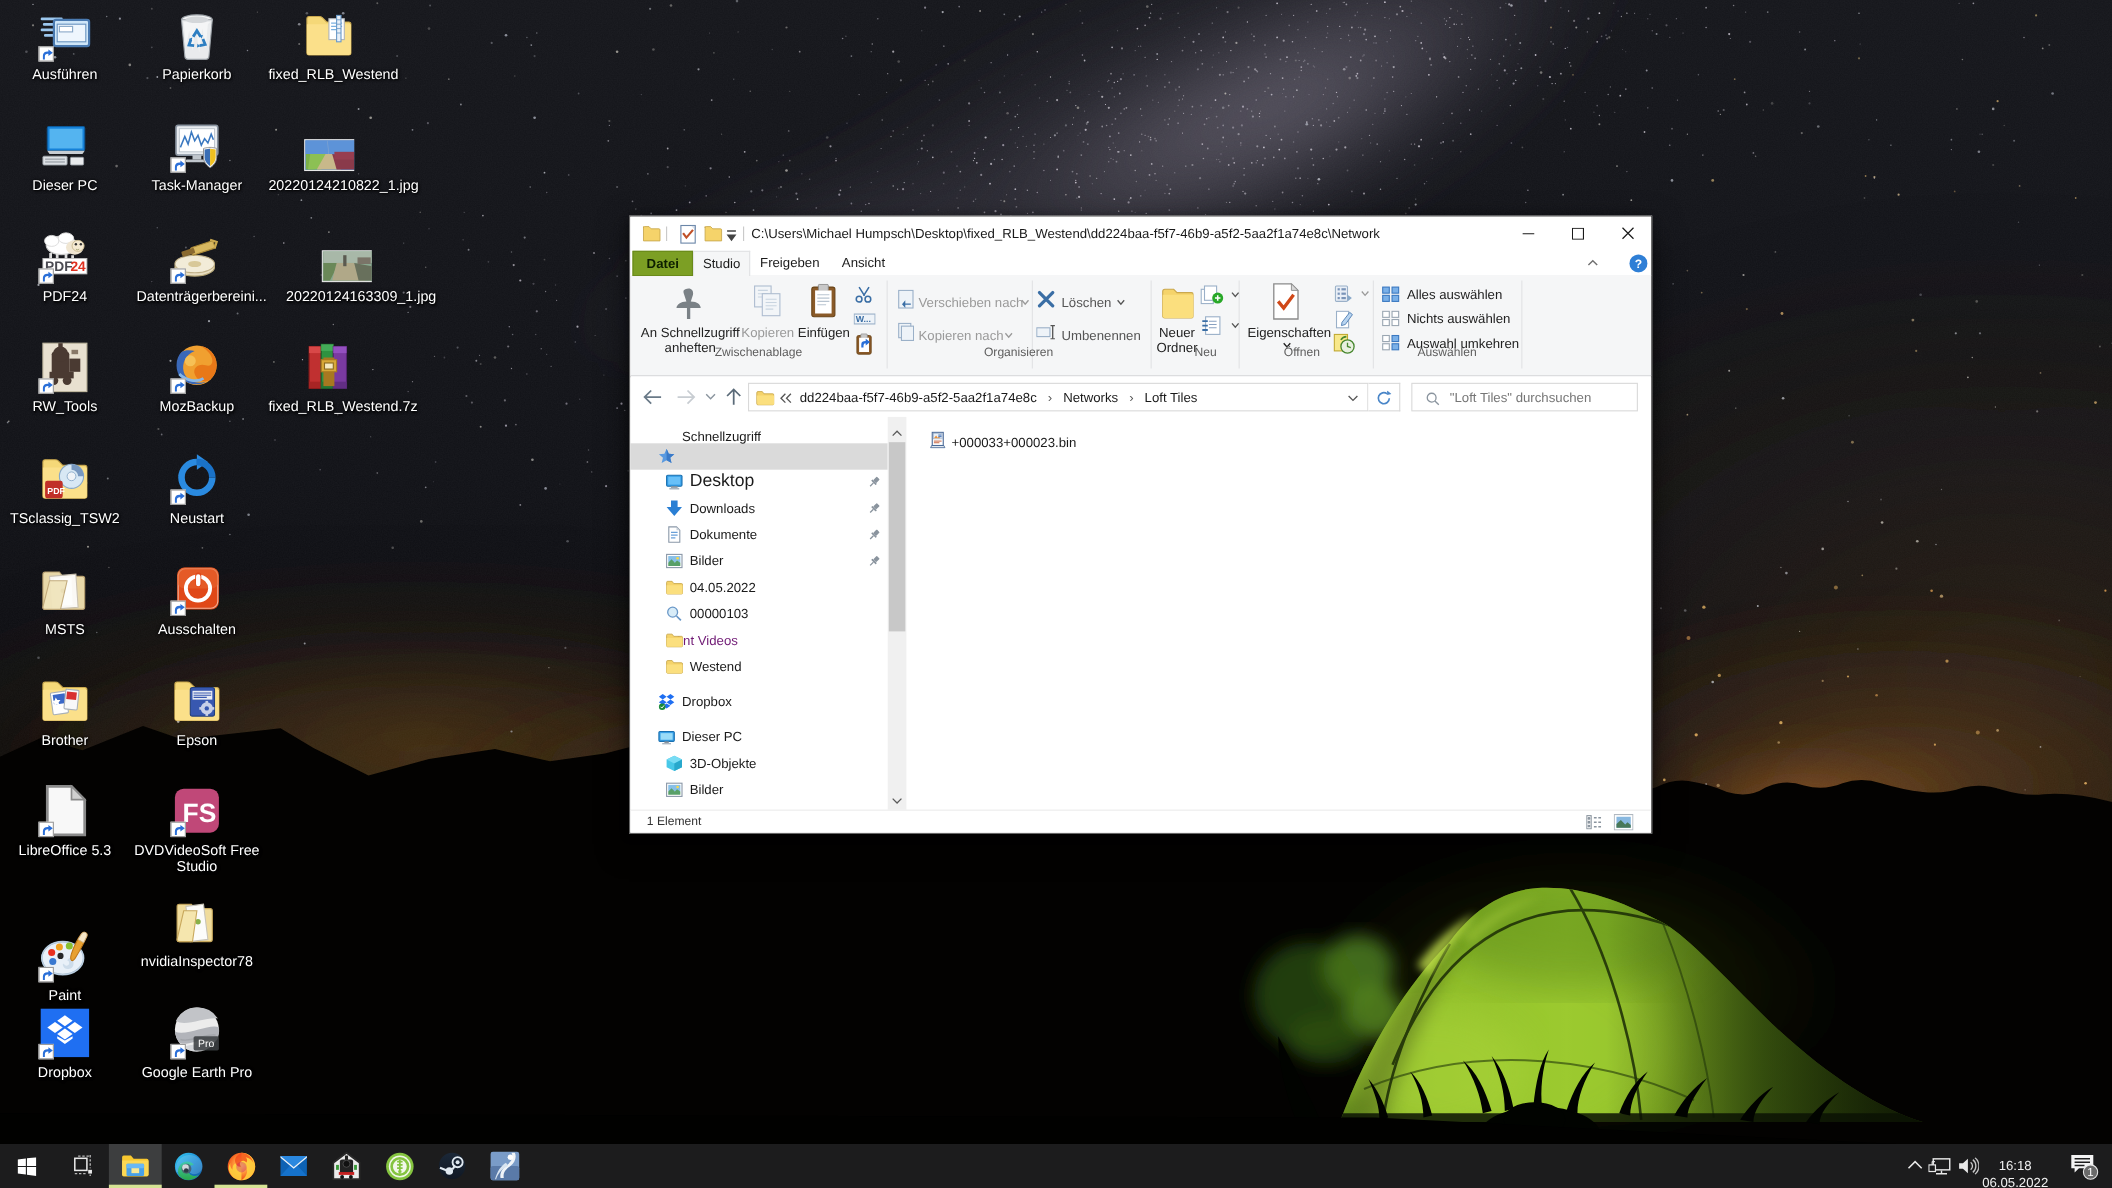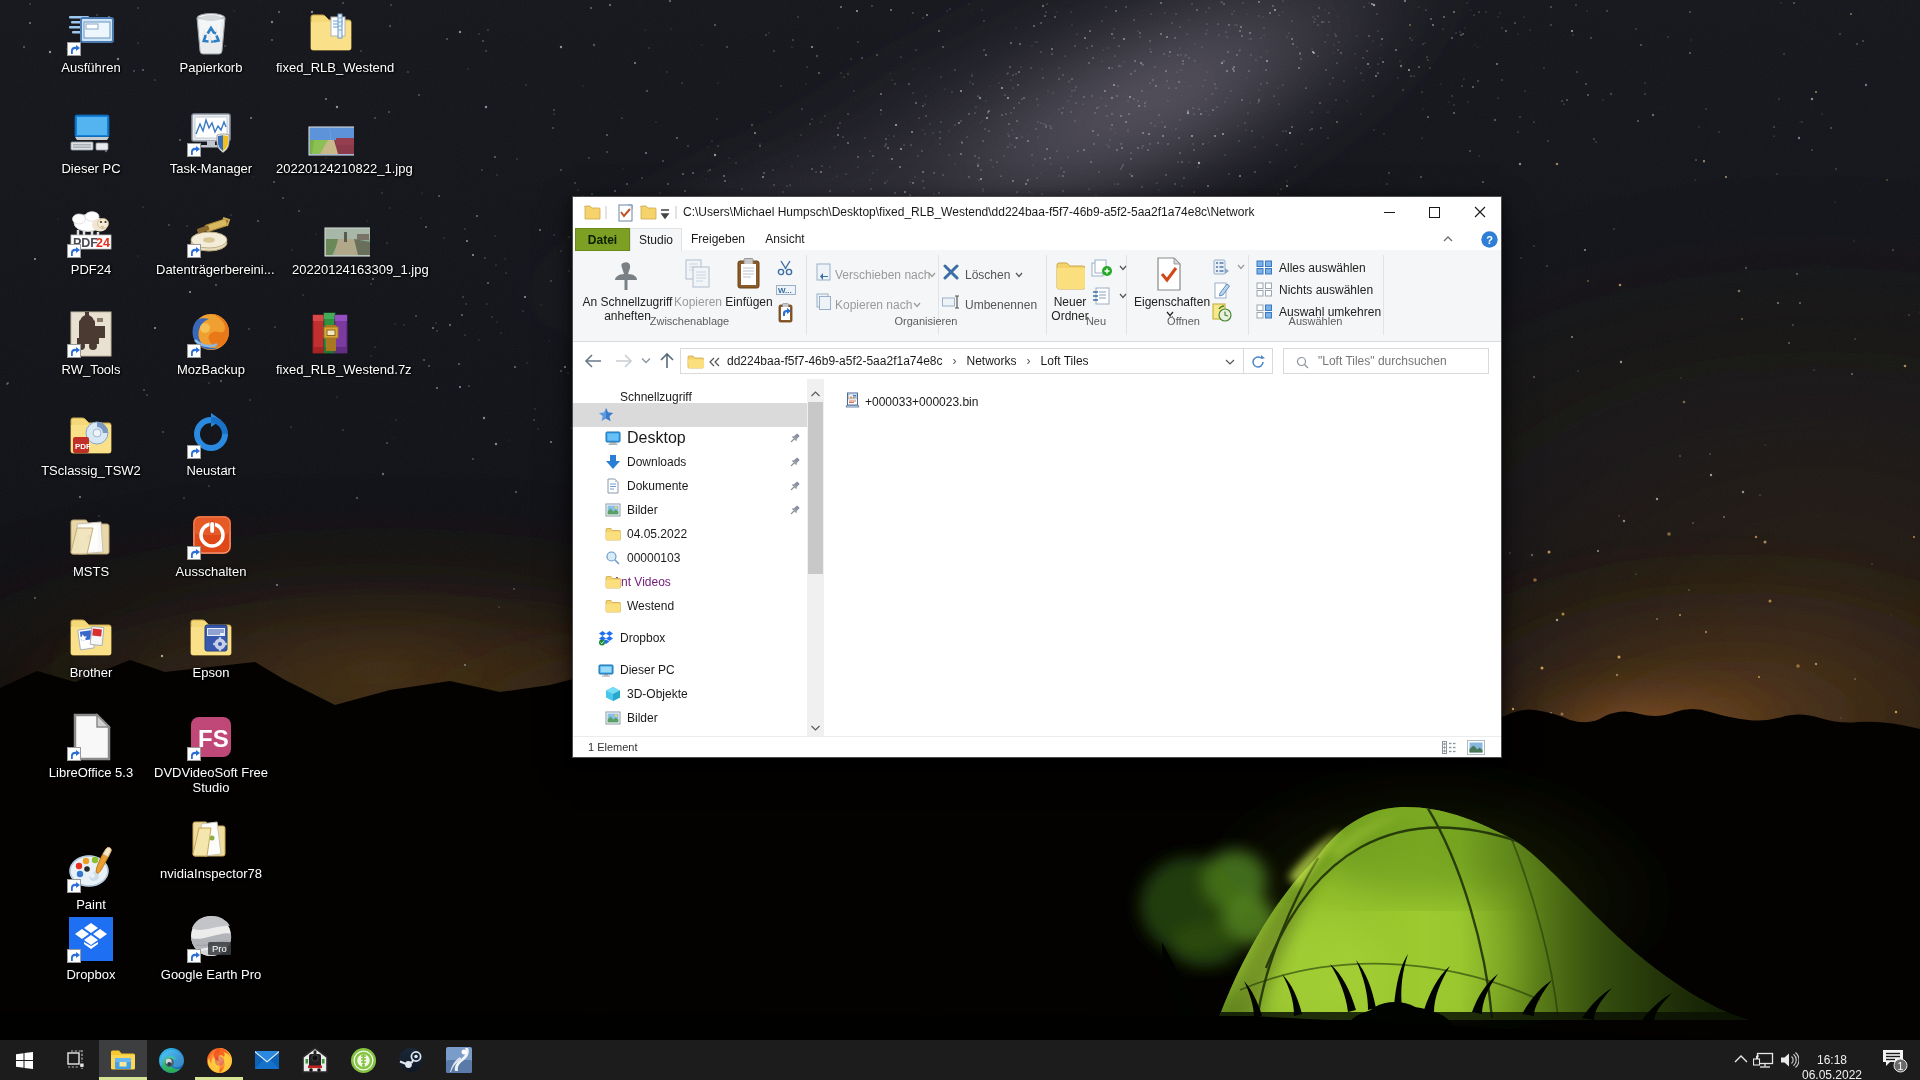--- a/index.html
+++ b/index.html
@@ -2,21 +2,21 @@
 <html><head>
 <meta charset="utf-8">
 <style>
 * { margin:0; padding:0; box-sizing:border-box; }
 html,body { width:1920px; height:1080px; overflow:hidden; background:#000; }
 body { font-family:"Liberation Sans", sans-serif; }
 #desk { position:absolute; inset:0; width:1920px; height:1080px; }
 #wall { position:absolute; left:0; top:0; }
 
 
-.dicon { position:absolute; width:110px; text-align:center; color:#fff;margin-left:32px; }
+.dicon { position:absolute; width:110px; text-align:center; color:#fff; }
 .dicon .ig { height:50px; display:flex; align-items:flex-end; justify-content:center; margin-bottom:4px; position:relative; }
 .dicon .lbl { font-size:13px; line-height:15px; text-shadow:1px 1px 2px #000, 0 0 3px #000; }
 .sc { position:absolute; left:50%; bottom:0; width:14px; height:14px; background:#fff; border:1px solid #9a9a9a; }
 .sc svg { position:absolute; left:0; top:0; }
 
 
 #win { position:absolute; left:572px; top:196px; width:930px; height:562px; background:#fff; border:1px solid #4d4d4d; font-size:12px; color:#1a1a1a; box-shadow:0 10px 28px rgba(0,0,0,0.55), 0 2px 8px rgba(0,0,0,0.4); }
 #titlebar { position:absolute; left:0; top:0; right:0; height:31px; background:#fff; }
 #tabrow { position:absolute; left:0; top:31px; right:0; height:23px; background:#fff; border-bottom:1px solid #f5f6f7;}
 #ribbon { position:absolute; left:0; top:54px; right:0; height:91px; background:#f5f6f7; border-bottom:1px solid #dadbdc; }

